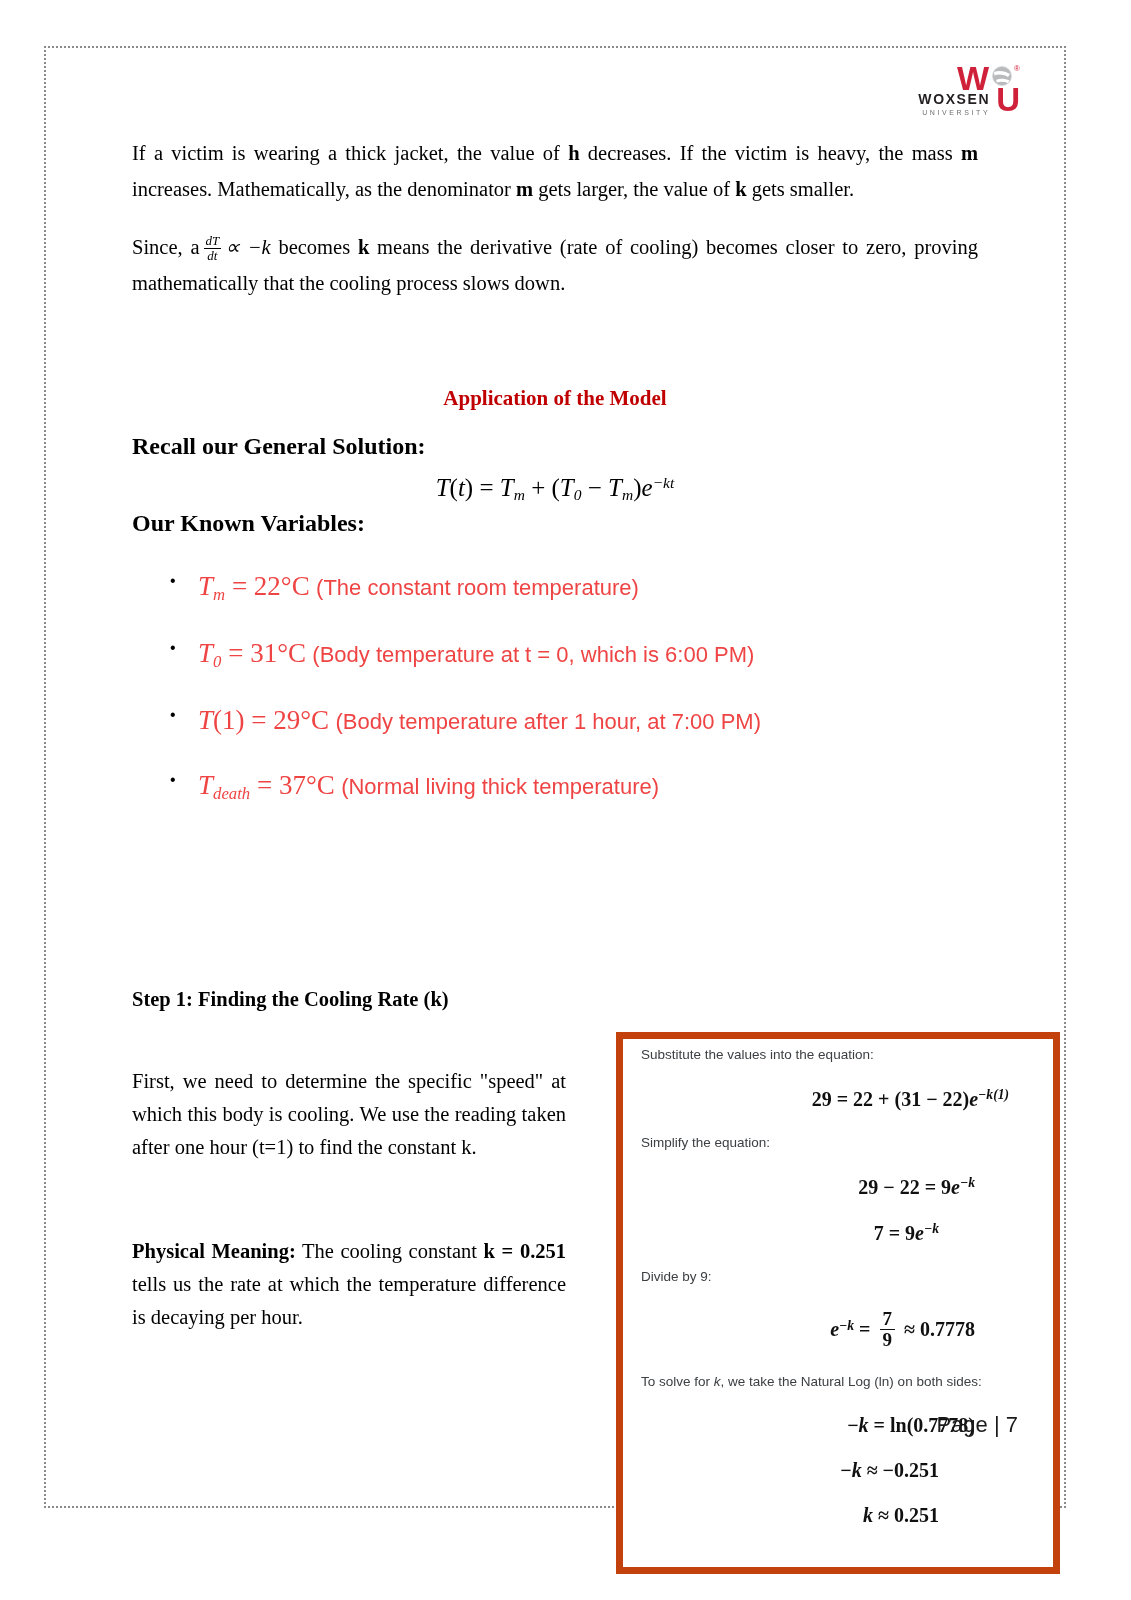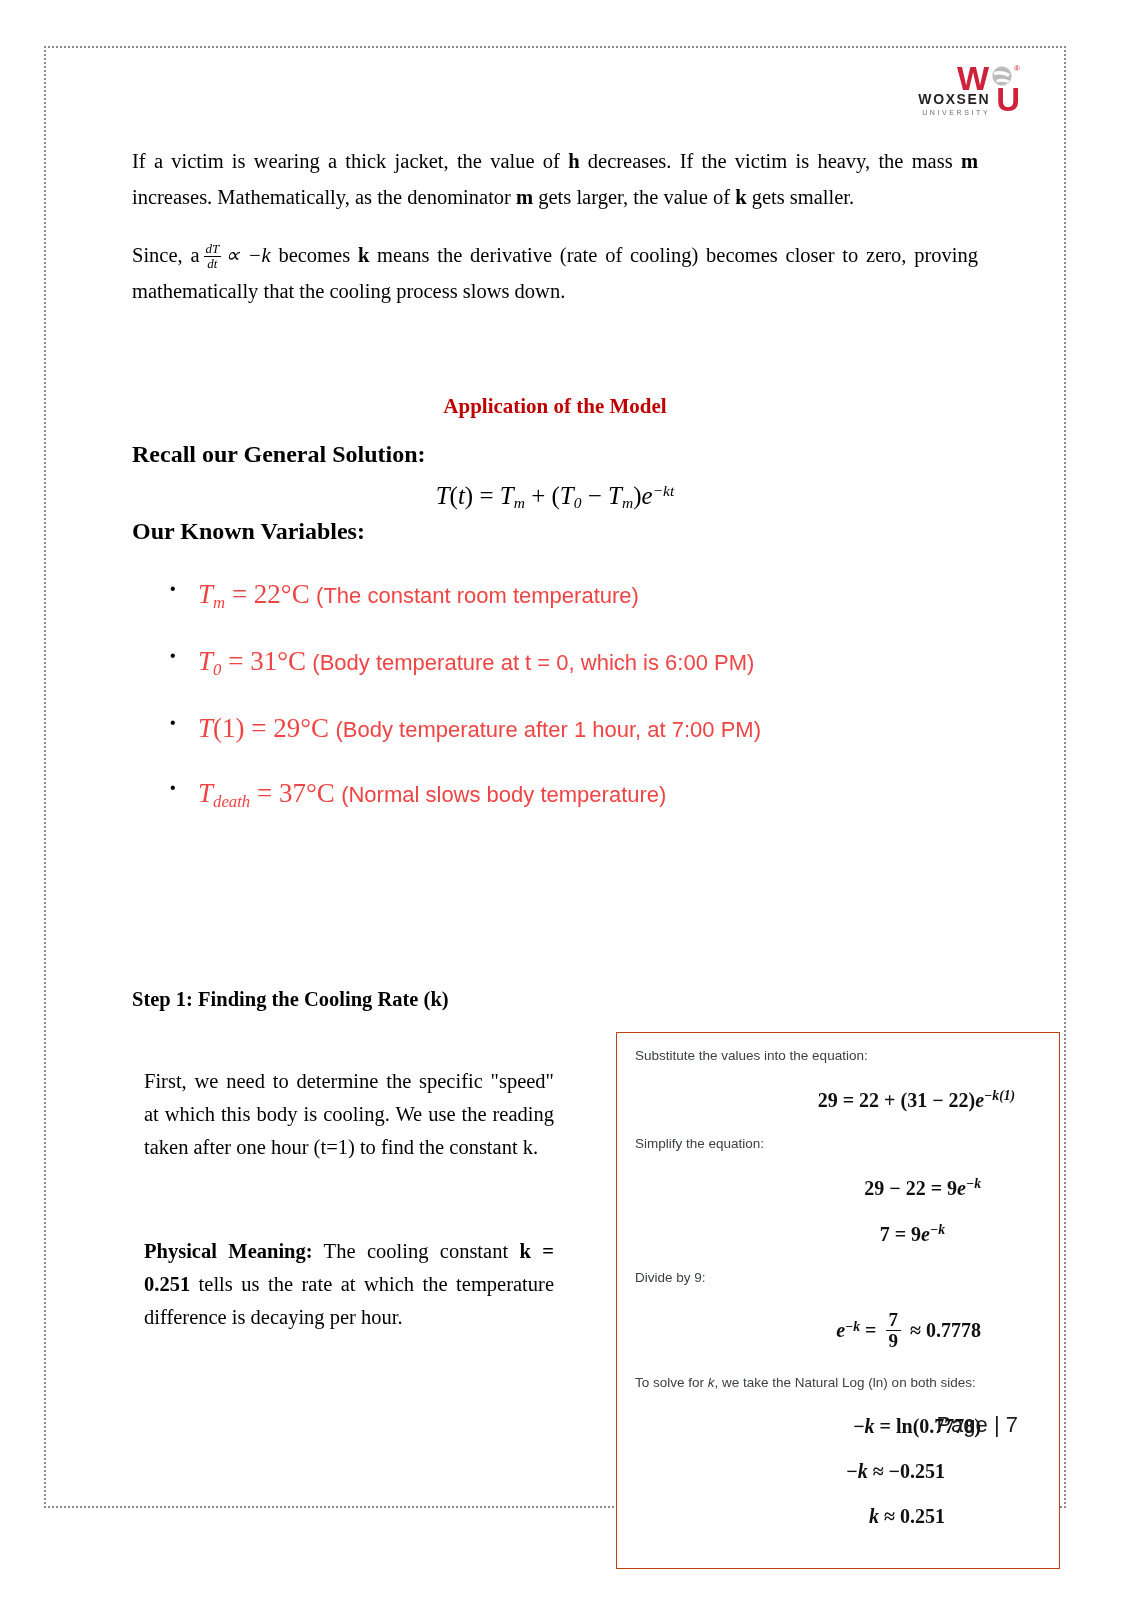--- a/index.html
+++ b/index.html
@@ -106,21 +106,21 @@
     font-size: 33px;
     color: #d0213a;
     line-height: 27px;
     margin-top: -6px;
   }
 
   
   .body-area {
     position: absolute;
     left: 86px;
-    top: 96px;
+    top: 88px;
     width: 846px;
   }
 
   p.para {
     font-size: 20.5px;
     line-height: 1.75;
     margin: 0 0 22px 0;
     text-align: justify;
     text-justify: inter-word;
   }
@@ -225,38 +225,38 @@
   }
   .step-left {
     position: absolute;
     left: 0;
     top: 0;
     width: 434px;
   }
   .step-left p {
     font-size: 20.5px;
     line-height: 1.6;
-    margin: 12px;
+    margin: 0;
     text-align: justify;
     text-justify: inter-word;
     font-family: "Liberation Serif", serif;
   }
   .step-left .p-first { margin-top: 54px; }
   .step-left .p-second { margin-top: 72px; }
 
   
   .math-panel {
     position: absolute;
     left: 484px;
     top: 44px;
     width: 444px;
     box-sizing: border-box;
-    border: 1px solid #c2410c;
+    border: 7px solid #c2410c;
     background: #ffffff;
-    padding: 13px 18px 18px 18px;
+    padding: 6px 18px 18px 18px;
   }
   .panel-label {
     font-family: "Liberation Sans", sans-serif;
     font-size: 13.5px;
     color: #3c4043;
     line-height: 1.5;
     margin: 8px 0 8px 0;
   }
   .panel-label:first-child { margin-top: 0; }
   .panel-eq {
@@ -348,21 +348,21 @@
         <li>
           <span class="var-math">T<sub class="msub">0</sub> <span class="up">=</span> <span class="up">31</span><span class="up">°C</span></span>
           <span class="var-desc">(Body temperature at t = 0, which is 6:00 PM)</span>
         </li>
         <li>
           <span class="var-math">T<span class="up">(1)</span> <span class="up">=</span> <span class="up">29</span><span class="up">°C</span></span>
           <span class="var-desc">(Body temperature after 1 hour, at 7:00 PM)</span>
         </li>
         <li>
           <span class="var-math">T<sub class="msub">death</sub> <span class="up">=</span> <span class="up">37</span><span class="up">°C</span></span>
-          <span class="var-desc">(Normal slows body temperature)</span>
+          <span class="var-desc">(Normal living thick temperature)</span>
         </li>
       </ul>
     </div>
 
     <div class="step-area">
 
       <div class="step-left">
         <h3 class="step-head">Step 1: Finding the Cooling Rate (k)</h3>
         <p class="p-first">First, we need to determine the specific "speed" at which this body is cooling. We use the reading taken after one hour (t=1) to find the constant k.</p>
         <p class="p-second"><span class="b">Physical Meaning:</span><span> The cooling constant </span><span class="b">k =</span> <span class="b">0.251</span><span> tells us the rate at which the temperature difference is decaying per hour.</span></p>

